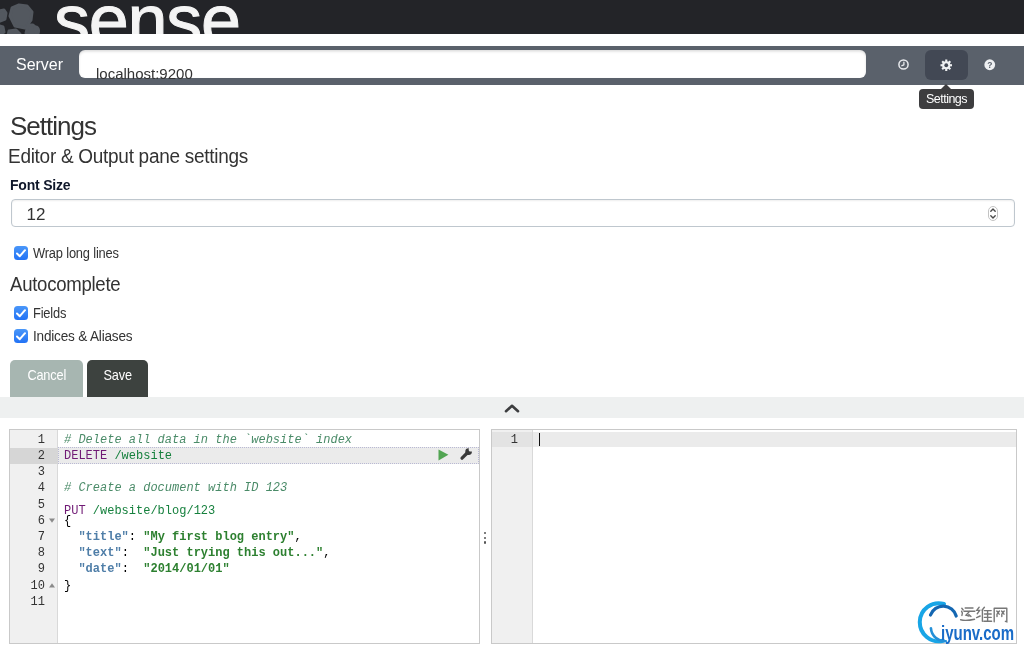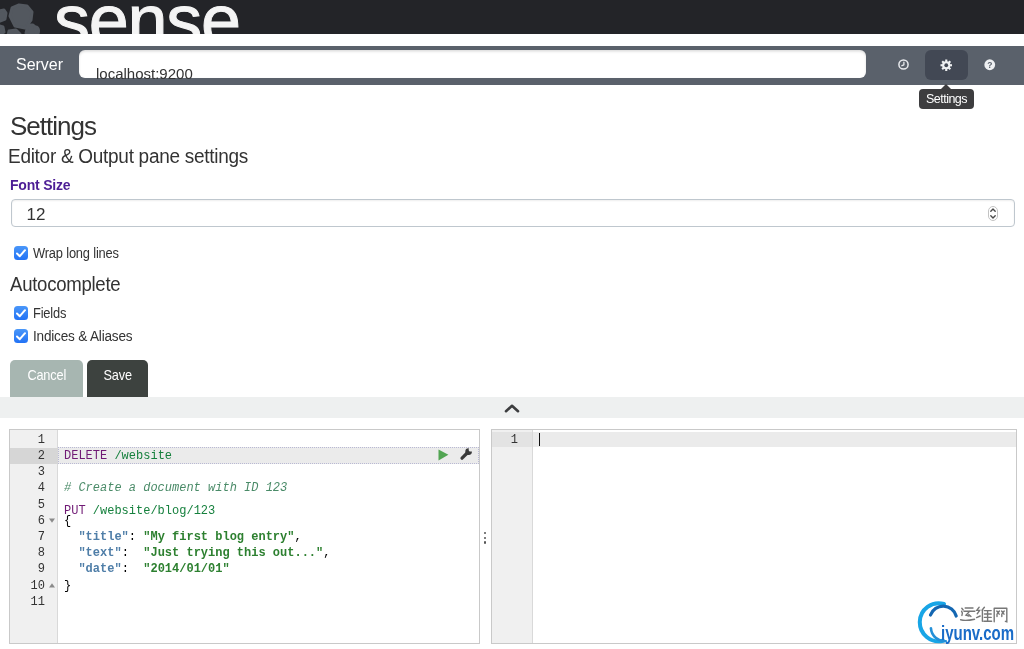--- a/index.html
+++ b/index.html
@@ -18,21 +18,21 @@
   #serverval { left:96px; top:65px; font-size:15px; color:#333; }
   #gearbtn { left:925px; top:50px; width:43px; height:30px; background:#424854; border-radius:6px; }
 
   
   #tt { left:919px; top:89px; width:55px; height:20px; background:#3d3d3f; border-radius:4px; color:#fff; font-size:12.5px; text-align:center; line-height:20px; letter-spacing:-0.5px; }
   #ttarrow { left:940px; top:84px; width:0; height:0; border-left:6px solid transparent; border-right:6px solid transparent; border-bottom:6px solid #3d3d3f; }
 
   
   .h1 { left:10px; top:111px; font-size:26px; color:#333; letter-spacing:-1px; }
   .h2a { left:8px; top:145px; font-size:20px; color:#333; letter-spacing:-0.3px; transform:scaleX(0.95); transform-origin:0 0; }
-  .lbl { left:10px; top:177px; font-size:14px; font-weight:bold; color:#4c1d95; letter-spacing:-0.2px; }
+  .lbl { left:10px; top:177px; font-size:14px; font-weight:bold; color:#0f172a; letter-spacing:-0.2px; }
   #fontinput { left:11px; top:199px; width:1004px; height:28px; background:#fff; border:1px solid #bfc7ce; border-radius:4px; box-shadow:inset 0 1px 2px rgba(0,0,0,0.07); }
   #fontval { left:26.5px; top:204.5px; font-size:17px; color:#333; }
   .h2b { left:10px; top:273px; font-size:20px; color:#333; letter-spacing:-0.3px; transform:scaleX(0.93); transform-origin:0 0; }
 
   .cb { width:14px; height:14px; border-radius:3.5px; background:linear-gradient(#4a97f9,#2272f5); }
   .cb svg { position:absolute; left:2px; top:2.5px; }
   .cblbl { font-size:14px; color:#333; letter-spacing:-0.2px; transform:scaleX(0.92); transform-origin:0 0; }
 
   .btn { height:44px; border-radius:5px; color:#fff; font-size:15px; text-align:center; line-height:30px; letter-spacing:-0.2px; }
   #btncancel { left:10px; top:360px; width:73px; background:#a7b6b1; }
@@ -155,20 +155,21 @@
     <div class="gnum" style="top:115.1px">8</div>
     <div class="gnum" style="top:131.3px">9</div>
     <div class="gnum" style="top:147.5px">10</div>
     <div class="gnum" style="top:163.7px">11</div>
     <svg class="abs" style="left:39px;top:88px" width="6" height="5" viewBox="0 0 6 5">
         <path d="M0 0.5 L6 0.5 L3 4.8 Z" fill="#8a8a8a"></path>
       </svg>
     <svg class="abs" style="left:39px;top:153px" width="6" height="5" viewBox="0 0 6 5">
         <path d="M0 4.5 L6 4.5 L3 0.2 Z" fill="#8a8a8a"></path>
       </svg>
+    <div class="cline com" style="top:1.7px"># Delete all data in the `website` index</div>
     <div class="cline" style="top:17.9px"><span class="mth">DELETE</span> <span class="url">/website</span></div>
     <div class="cline com" style="top:50.3px"># Create a document with ID 123</div>
     <div class="cline" style="top:73px"><span class="mth">PUT</span> <span class="url">/website/blog/123</span></div>
     <div class="cline" style="top:82.7px">{</div>
     <div class="cline" style="top:98.9px">  <span class="key">"title"</span>: <span class="str">"My first blog entry"</span>,</div>
     <div class="cline" style="top:115.1px">  <span class="key">"text"</span>:  <span class="str">"Just trying this out..."</span>,</div>
     <div class="cline" style="top:131.3px">  <span class="key">"date"</span>:  <span class="str">"2014/01/01"</span></div>
     <div class="cline" style="top:147.5px">}</div>
     <svg class="abs" style="left:427.5px;top:19px" width="11" height="12" viewBox="0 0 11 12">
         <path d="M0.5 0.5 L10.4 5.7 L0.5 11.4 Z" fill="#52a553"></path>

